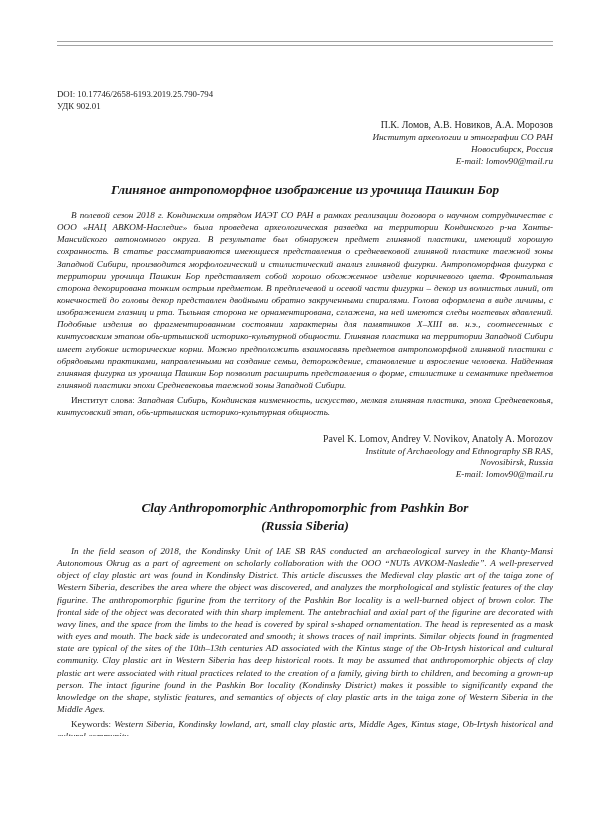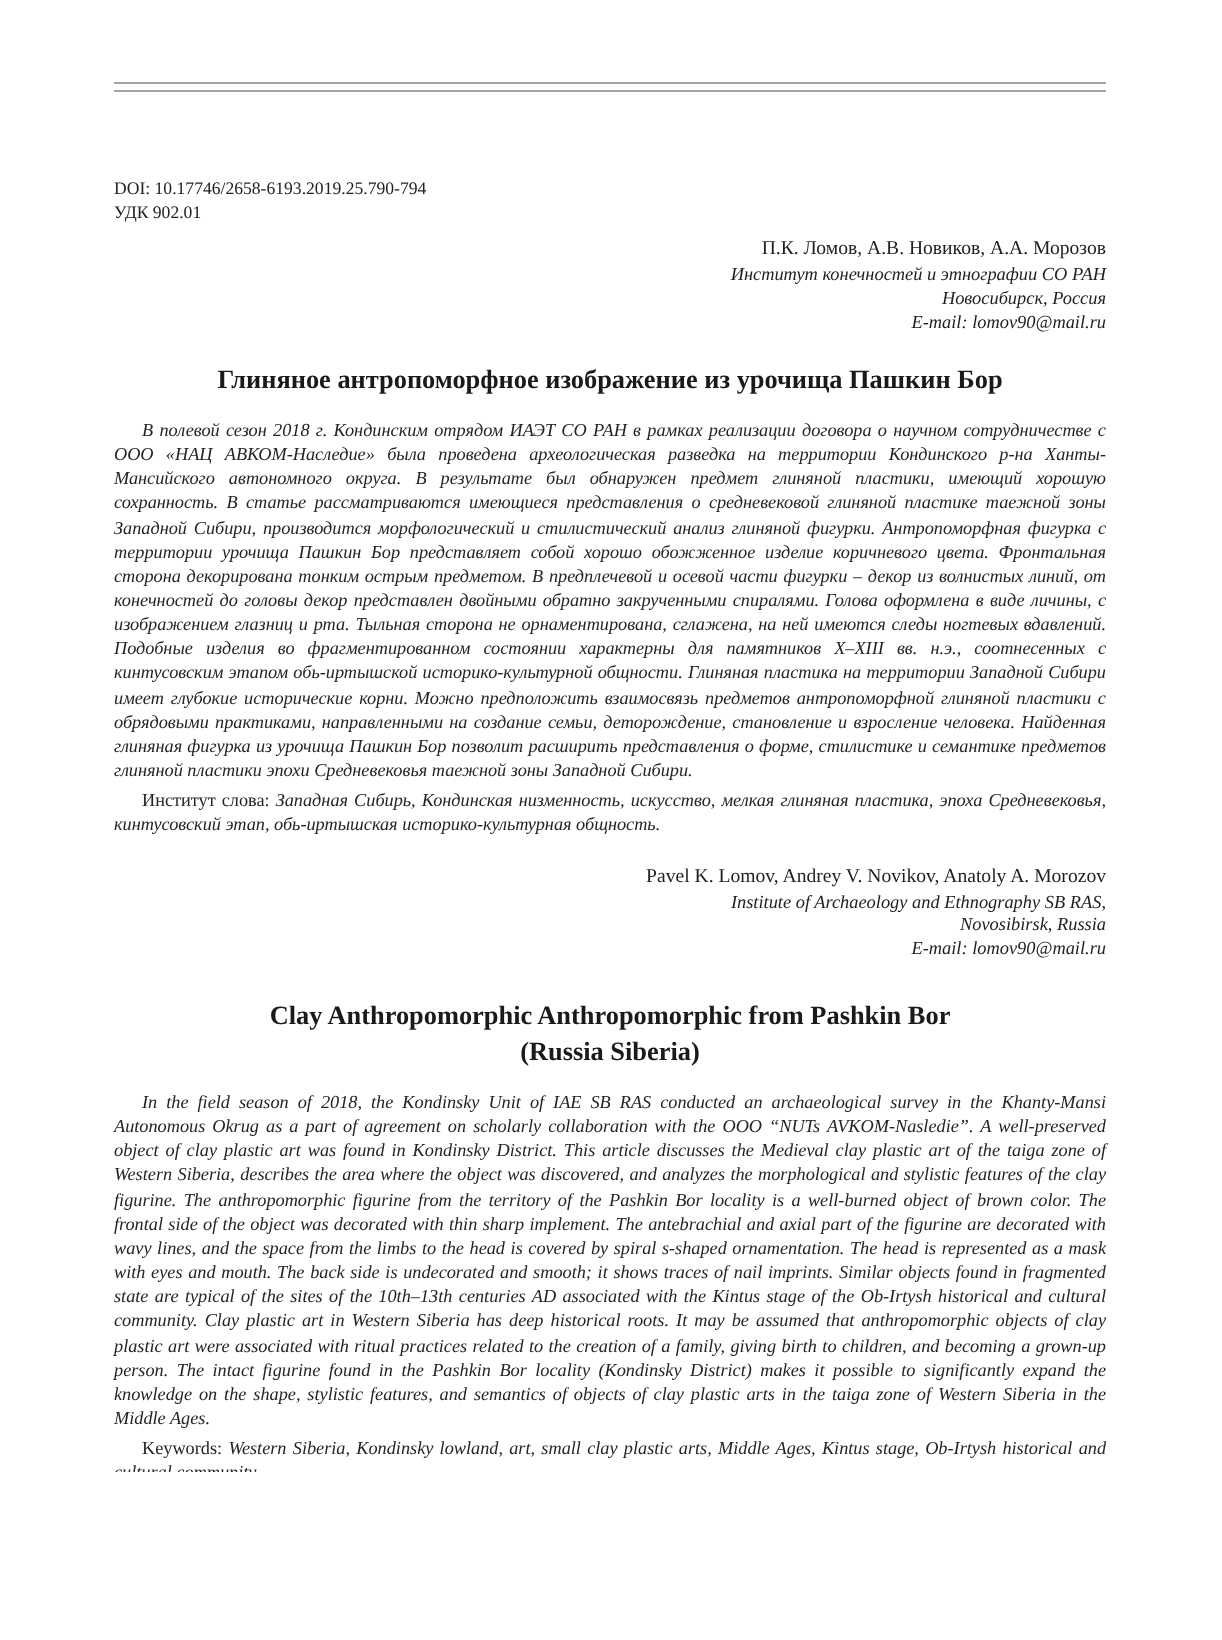--- a/index.html
+++ b/index.html
@@ -42,20 +42,21 @@
     font-size: 9.2px;
     line-height: 11.8px;
   }
   .article-title {
     margin: 14px 0 0 0;
     text-align: center;
     font-weight: bold;
     font-size: 13.2px;
     line-height: 18.5px;
     color: #1a1a1a;
+    font-style: italic;
   }
   .abstract {
     margin: 9px 0 0 0;
     font-size: 9.15px;
     font-style: italic;
     line-height: 12.15px;
     text-align: justify;
     text-indent: 14px;
     color: #242424;
   }
@@ -88,21 +89,21 @@
 
   <div class="content">
 
     <div class="meta">
       <div>DOI: 10.17746/2658-6193.2019.25.790-794</div>
       <div>УДК 902.01</div>
     </div>
 
     <div class="authors-block">
       <div class="names">П.К. Ломов, А.В. Новиков, А.А. Морозов</div>
-      <div class="affil">Институт конечностей и этнографии СО РАН</div>
+      <div class="affil">Институт археологии и этнографии СО РАН</div>
       <div class="loc">Новосибирск, Россия</div>
       <div class="email">E-mail: lomov90@mail.ru</div>
     </div>
 
     <h1 class="article-title">
       <div>Глиняное антропоморфное изображение из урочища Пашкин Бор</div>
     </h1>
 
     <p class="abstract">В полевой сезон 2018 г. Кондинским отрядом ИАЭТ СО РАН в рамках реализации договора о научном сотрудничестве с ООО «НАЦ АВКОМ-Наследие» была проведена археологическая разведка на территории Кондинского р-на Ханты-Мансийского автономного округа. В результате был обнаружен предмет глиняной пластики, имеющий хорошую сохранность. В статье рассматриваются имеющиеся представления о средневековой глиняной пластике таежной зоны Западной Сибири, производится морфологический и стилистический анализ глиняной фигурки. Антропоморфная фигурка с территории урочища Пашкин Бор представляет собой хорошо обожженное изделие коричневого цвета. Фронтальная сторона декорирована тонким острым предметом. В предплечевой и осевой части фигурки – декор из волнистых линий, от конечностей до головы декор представлен двойными обратно закрученными спиралями. Голова оформлена в виде личины, с изображением глазниц и рта. Тыльная сторона не орнаментирована, сглажена, на ней имеются следы ногтевых вдавлений. Подобные изделия во фрагментированном состоянии характерны для памятников X–XIII вв. н.э., соотнесенных с кинтусовским этапом обь-иртышской историко-культурной общности. Глиняная пластика на территории Западной Сибири имеет глубокие исторические корни. Можно предположить взаимосвязь предметов антропоморфной глиняной пластики с обрядовыми практиками, направленными на создание семьи, деторождение, становление и взросление человека. Найденная глиняная фигурка из урочища Пашкин Бор позволит расширить представления о форме, стилистике и семантике предметов глиняной пластики эпохи Средневековья таежной зоны Западной Сибири.</p>
 

